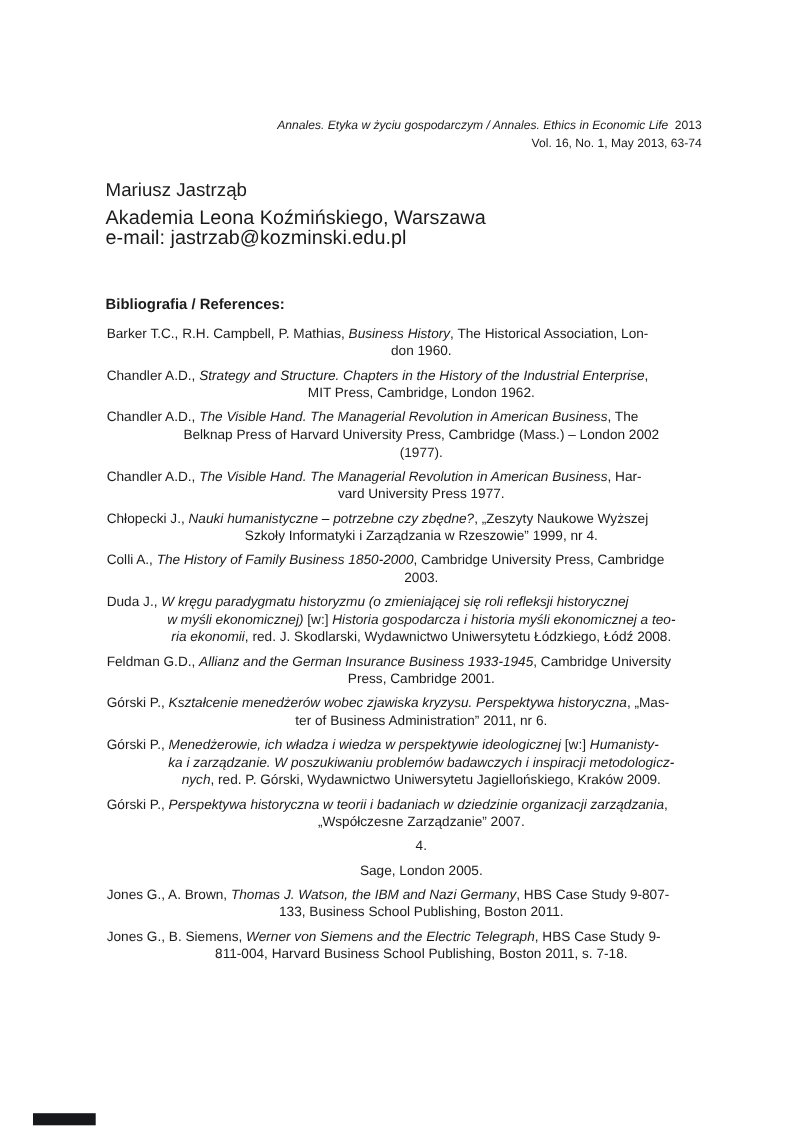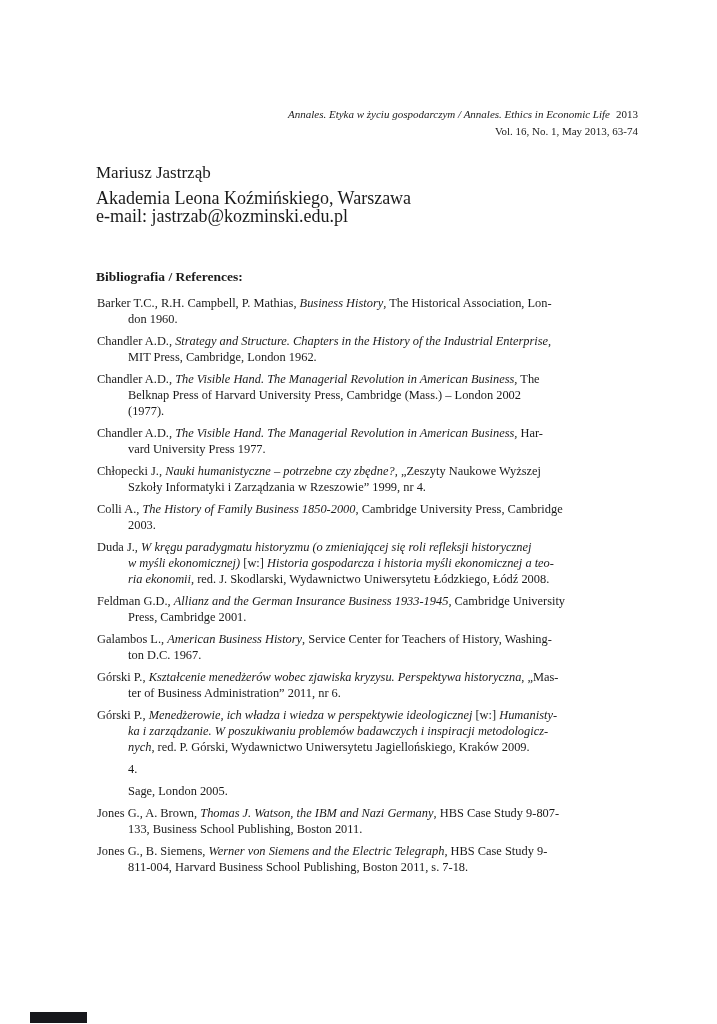--- a/index.html
+++ b/index.html
@@ -4,21 +4,21 @@
 <style>
   * { margin: 0; padding: 0; box-sizing: border-box; }
   html, body { background: #e8e8e8; }
   .page {
     position: relative;
     width: 717px;
     height: 1024px;
     margin: 0 auto;
     background: var(--page-bg, #ffffff);
     color: var(--text-color, #1a1a1a);
-    font-family: Liberation Serif, serif;
+    font-family: Liberation Sans, sans-serif;
     overflow: hidden;
   }
   .page-header {
     position: absolute;
     top: 106px;
     left: 97px;
     width: 541px;
     text-align: right;
     font-size: 11px;
     line-height: 17px;
@@ -43,21 +43,21 @@
   }
   .references {
     position: absolute;
     left: 97px;
     top: 295px;
     width: 541px;
     font-size: 12.4px;
   }
   .entry { margin-bottom: 6px; }
   .line { line-height: 16px; white-space: nowrap; }
-  .line.cont { margin-left: 31px; }
+  .line.cont { margin-left: 31px; text-align: center; }
   .it { font-style: italic; }
   .footer-mark {
     position: absolute;
     left: 30px;
     bottom: 1px;
     width: 57px;
     height: 11px;
     background: var(--mark-color, #17181c);
   }
 </style>
@@ -110,31 +110,31 @@
       <div class="entry">
         <div class="line"><span>Duda J., </span><span class="it">W kręgu paradygmatu historyzmu (o zmieniającej się roli refleksji historycznej</span></div>
         <div class="line cont"><span class="it">w myśli ekonomicznej)</span><span> [w:] </span><span class="it">Historia gospodarcza i historia myśli ekonomicznej a teo-</span></div>
         <div class="line cont"><span class="it">ria ekonomii</span><span>, red. J. Skodlarski, Wydawnictwo Uniwersytetu Łódzkiego, Łódź 2008.</span></div>
       </div>
       <div class="entry">
         <div class="line"><span>Feldman G.D., </span><span class="it">Allianz and the German Insurance Business 1933-1945</span><span>, Cambridge University</span></div>
         <div class="line cont"><span>Press, Cambridge 2001.</span></div>
       </div>
       <div class="entry">
-        <div class="line"><span>Galambos L., </span><span class="it">American Business History</span><span>, Service Center for Teachers of History, Washing-</span></div>
-        <div class="line cont"><span>ton D.C. 1967.</span></div>
-      </div>
-      <div class="entry">
         <div class="line"><span>Górski P., </span><span class="it">Kształcenie menedżerów wobec zjawiska kryzysu. Perspektywa historyczna</span><span>, „Mas-</span></div>
         <div class="line cont"><span>ter of Business Administration” 2011, nr 6.</span></div>
       </div>
       <div class="entry">
         <div class="line"><span>Górski P., </span><span class="it">Menedżerowie, ich władza i wiedza w perspektywie ideologicznej</span><span> [w:] </span><span class="it">Humanisty-</span></div>
         <div class="line cont"><span class="it">ka i zarządzanie. W poszukiwaniu problemów badawczych i inspiracji metodologicz-</span></div>
         <div class="line cont"><span class="it">nych</span><span>, red. P. Górski, Wydawnictwo Uniwersytetu Jagiellońskiego, Kraków 2009.</span></div>
+      </div>
+      <div class="entry">
+        <div class="line"><span>Górski P., </span><span class="it">Perspektywa historyczna w teorii i badaniach w dziedzinie organizacji zarządzania</span><span>,</span></div>
+        <div class="line cont"><span>„Współczesne Zarządzanie” 2007.</span></div>
       </div>
       <div class="entry">
         <div class="line cont"><span>4.</span></div>
       </div>
       <div class="entry">
         <div class="line cont"><span>Sage, London 2005.</span></div>
       </div>
       <div class="entry">
         <div class="line"><span>Jones G., A. Brown, </span><span class="it">Thomas J. Watson, the IBM and Nazi Germany</span><span>, HBS Case Study 9-807-</span></div>
         <div class="line cont"><span>133, Business School Publishing, Boston 2011.</span></div>

